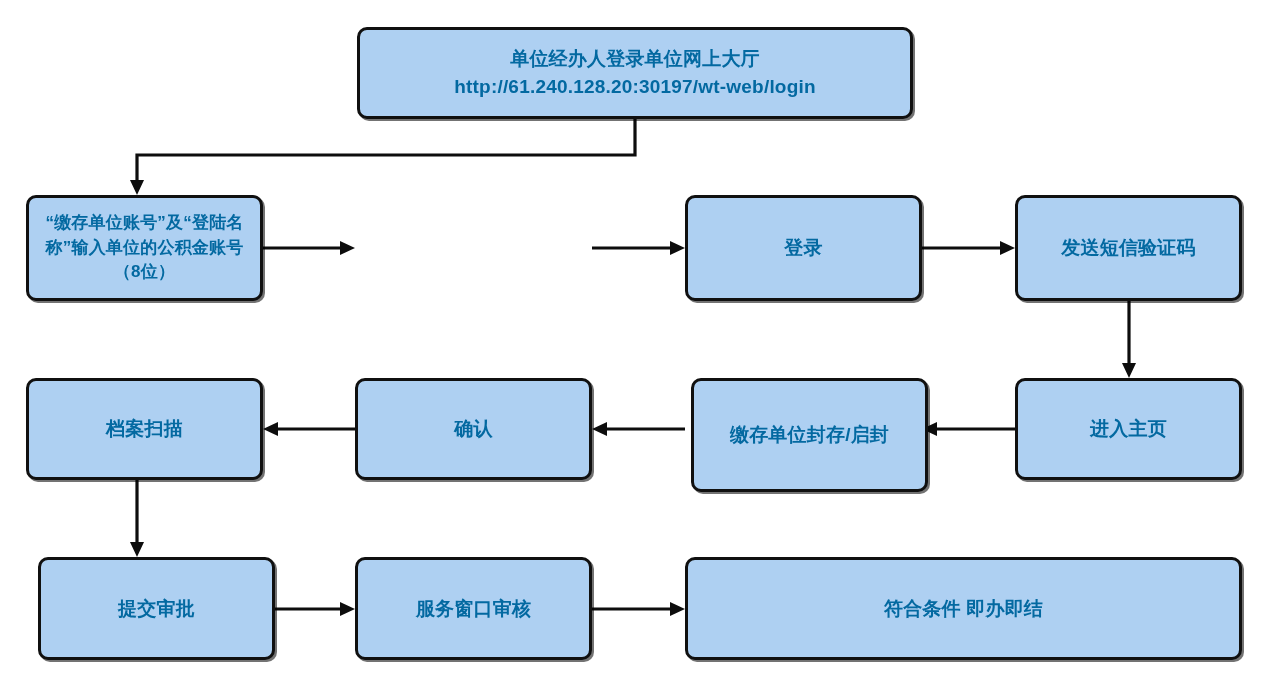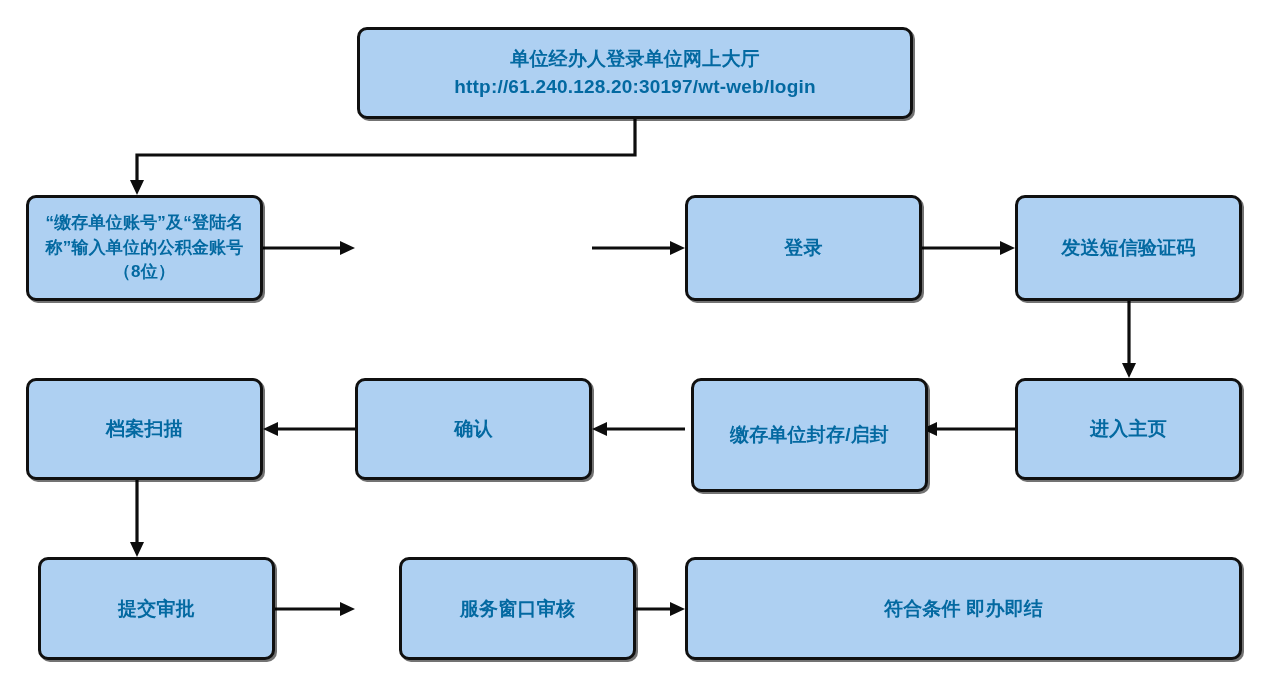--- a/index.html
+++ b/index.html
@@ -43,21 +43,21 @@
   #n-login-portal   { left: 357px;  top: 27px;  width: 556px; height: 92px;  font-size: 19px; }
   #n-account-input  { left: 26px;   top: 195px; width: 237px; height: 106px; font-size: 17px; }
   #n-initial-pwd    { left: 355px;  top: 195px; width: 237px; height: 106px; font-size: 19px; }
   #n-login          { left: 685px;  top: 195px; width: 237px; height: 106px; font-size: 19px; justify-content: center; }
   #n-send-sms       { left: 1015px; top: 195px; width: 227px; height: 106px; font-size: 19px; }
   #n-archive-scan   { left: 26px;   top: 378px; width: 237px; height: 102px; font-size: 19px; }
   #n-confirm        { left: 355px;  top: 378px; width: 237px; height: 102px; font-size: 19px; }
   #n-seal-unseal    { left: 685px;  top: 378px; width: 237px; height: 114px; font-size: 19px; margin-left: 6px; }
   #n-home-page      { left: 1015px; top: 378px; width: 227px; height: 102px; font-size: 19px; }
   #n-submit-approve { left: 26px;   top: 557px; width: 237px; height: 103px; font-size: 19px; margin-left: 12px; }
-  #n-window-review  { left: 355px;  top: 557px; width: 237px; height: 103px; font-size: 19px; margin-left: 44px; }
+  #n-window-review  { left: 355px;  top: 557px; width: 237px; height: 103px; font-size: 19px; }
   #n-instant-done   { left: 685px;  top: 557px; width: 557px; height: 103px; font-size: 19px; }
 
   #edges {
     position: absolute;
     left: 0;
     top: 0;
     width: 1268px;
     height: 687px;
     z-index: 1;
   }

